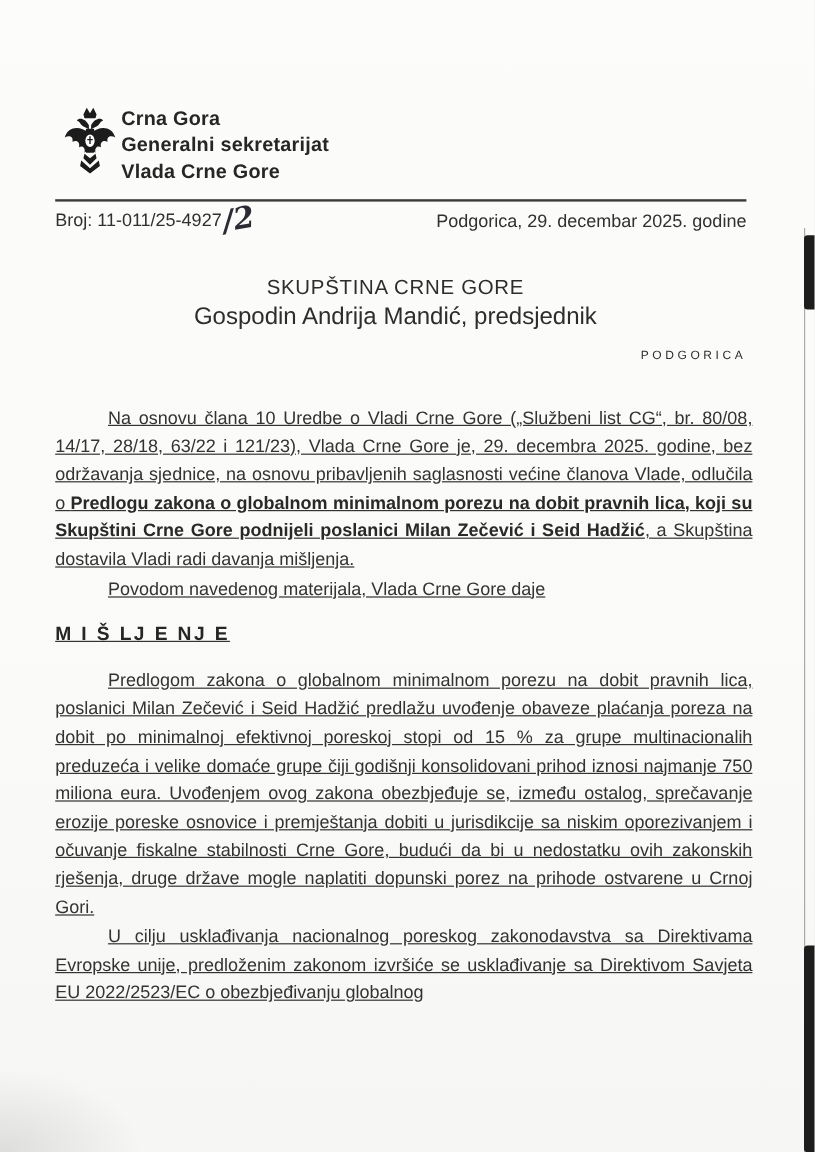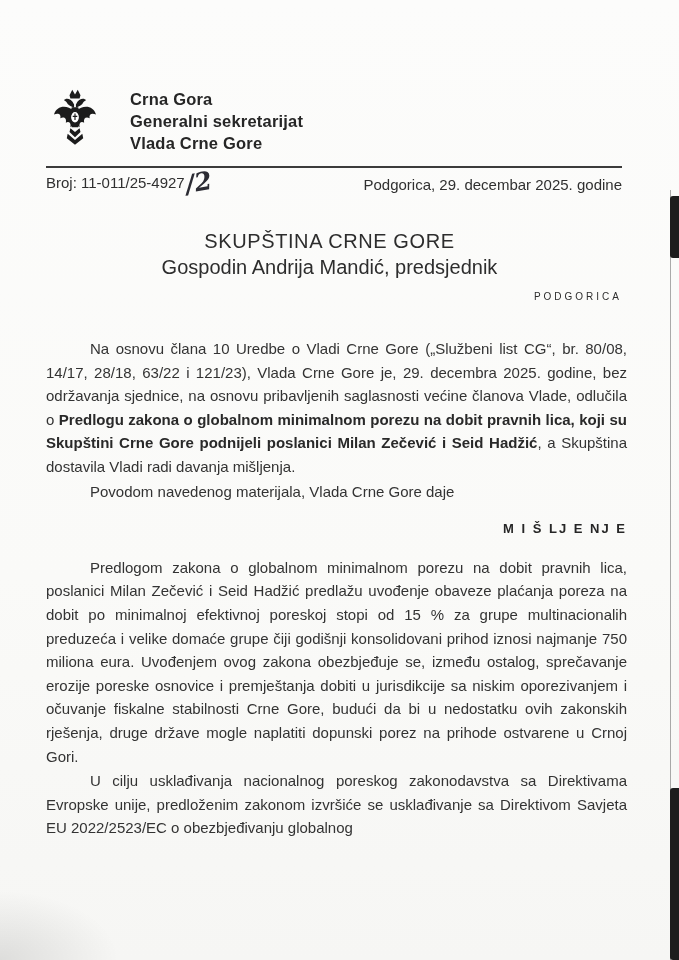--- a/index.html
+++ b/index.html
@@ -6,45 +6,45 @@
   .page {
     position:relative;
     width:679px; height:960px;
     margin:0 auto;
     background:linear-gradient(180deg,#fcfcfb 0%, #fafaf8 60%, #f6f6f4 100%);
     font-family:"Liberation Sans", sans-serif;
     color:#2f2f2f;
     overflow:hidden;
   }
   
-  .letterhead { position:absolute; top:88px; left:52px; display:flex; gap:32px; align-items:flex-start; }
+  .letterhead { position:absolute; top:88px; left:52px; display:flex; gap:3px; align-items:flex-start; }
   .emblem { width:46px; height:64px; flex:0 0 auto; }
   .org-line { font-weight:bold; font-size:16.5px; line-height:22px; letter-spacing:.2px; color:#262626; }
   .rule { position:absolute; top:166px; left:46px; right:57px; height:2px; background:#3b3b3b; }
   .meta-row { position:absolute; top:173px; left:46px; right:57px; display:flex; justify-content:space-between; align-items:flex-start; font-size:15px; color:#303030; }
   .handwritten {
     display:inline-block;
     font-family:"DejaVu Serif", serif;
     font-style:italic; font-weight:bold;
     font-size:25px; line-height:14px;
     transform:rotate(-10deg) translateY(3px);
     color:#2b2b33;
   }
   .place-date { padding-top:3px;margin-left:48px; }
   
   .addressee { position:absolute; top:230px; left:0; right:20px; text-align:center; color:#2d2d2d; }
-  .addr1 { font-size:20px; letter-spacing:.6px;text-align:center; }
+  .addr1 { font-size:17px; letter-spacing:.6px;text-align:center; }
   .addr2 { font-size:20px; margin-top:3px; }
   .city { position:absolute; top:291px; right:57px; font-size:10px; letter-spacing:3px; color:#2d2d2d; }
   
-  .doc-body { position:absolute; top:337px; left:46px; right:52px; font-size:15px; line-height:23.6px; text-align:justify; color:#333; }
+  .doc-body { position:absolute; top:337px; left:46px; right:52px; font-size:15px; line-height:23.6px; text-align:justify; color:#333;text-decoration:underline; }
   .doc-body p { margin:0; text-indent:44px; }
   .doc-body p + p { margin-top:1px; }
   .b { font-weight:bold; color:#292929; }
-  .doc-title { text-align:right; font-weight:bold; font-size:13px; letter-spacing:2px; margin:14px 0 15px; color:#262626; }
+  .doc-title { text-align:left; font-weight:bold; font-size:16px; letter-spacing:2px; margin:14px 0 15px; color:#262626; }
   
   .edge-line { position:absolute; right:8px; top:190px; bottom:0; width:1.5px; background:rgba(70,70,70,.45); }
   .blob-top { position:absolute; right:0; top:196px; width:9px; height:62px; background:#1d1d1d; border-radius:3px 0 0 3px; }
   .blob-bottom { position:absolute; right:0; top:788px; width:9px; height:172px; background:#1d1d1d; border-radius:3px 0 0 3px; }
   .corner-shade { position:absolute; left:0; bottom:0; width:120px; height:70px;
     background:radial-gradient(ellipse at 0% 100%, rgba(0,0,0,.10), rgba(0,0,0,0) 70%); }
 </style>
 </head>
 <body>
 

